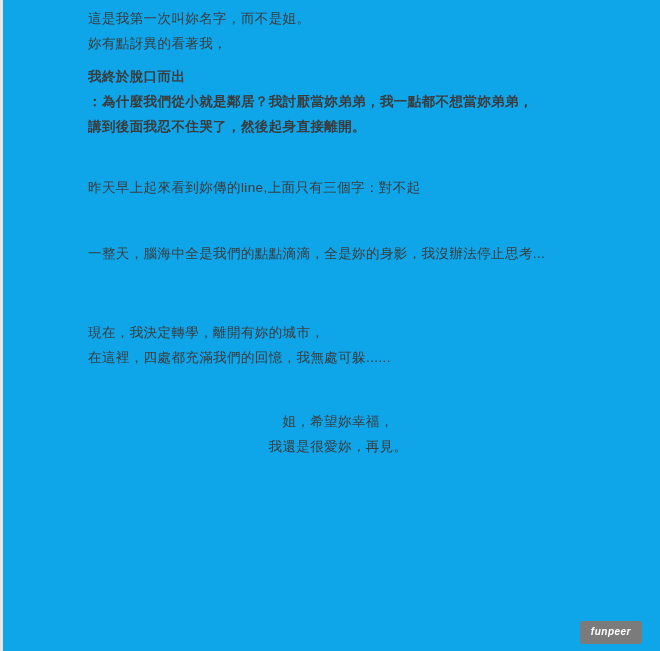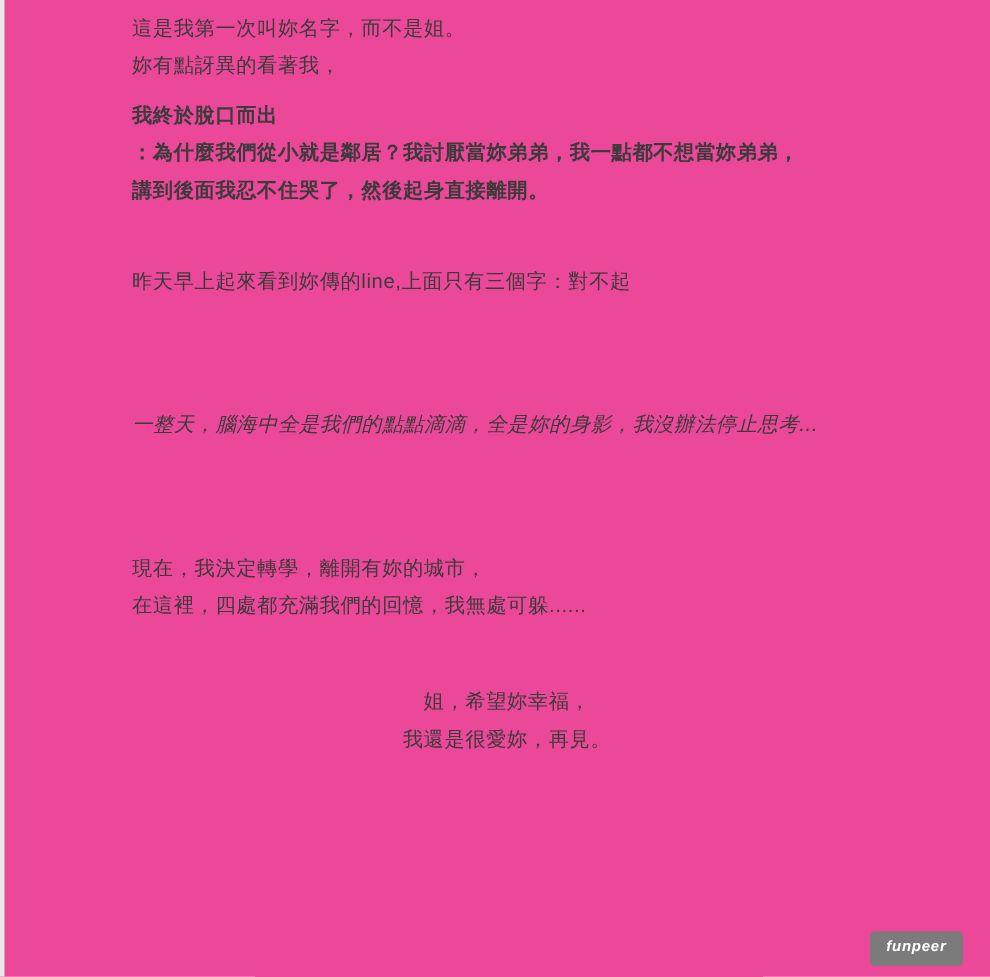--- a/index.html
+++ b/index.html
@@ -11,21 +11,21 @@
     height: 651px;
     background: #ffffff;
     font-family: "Liberation Sans", sans-serif;
     position: relative;
     overflow: hidden;
   }
   .page {
     position: relative;
     width: 660px;
     height: 651px;
-    background: #ec4899;
+    background: #0ea5e9;
     box-sizing: border-box;
   }
   .left-rule {
     position: absolute;
     left: 0;
     top: 0;
     width: 3px;
     height: 651px;
     background: #e8e8e8;
   }
@@ -41,22 +41,22 @@
     font-size: 13.5px;
     line-height: 25px;
     letter-spacing: 0.4px;
     white-space: pre-wrap;
     word-break: break-word;
   }
   .blk-1 { margin-top: 6px; }
   .blk-2 { margin-top: 8px; font-weight: bold; }
   .blk-3 { margin-top: 42px; }
   .blk-4 { margin-top: 36px; }
-  .blk-5 { margin-top: 70px; font-style: italic; }
-  .blk-6 { margin-top: 71px; }
+  .blk-5 { margin-top: 41px; }
+  .blk-6 { margin-top: 54px; }
   .blk-7 { margin-top: 39px; text-align: center; }
 
   .watermark {
     position: absolute;
     right: 18px;
     bottom: 7px;
     background: #7b7b7b;
     color: #ffffff;
     font-size: 10px;
     font-style: italic;

